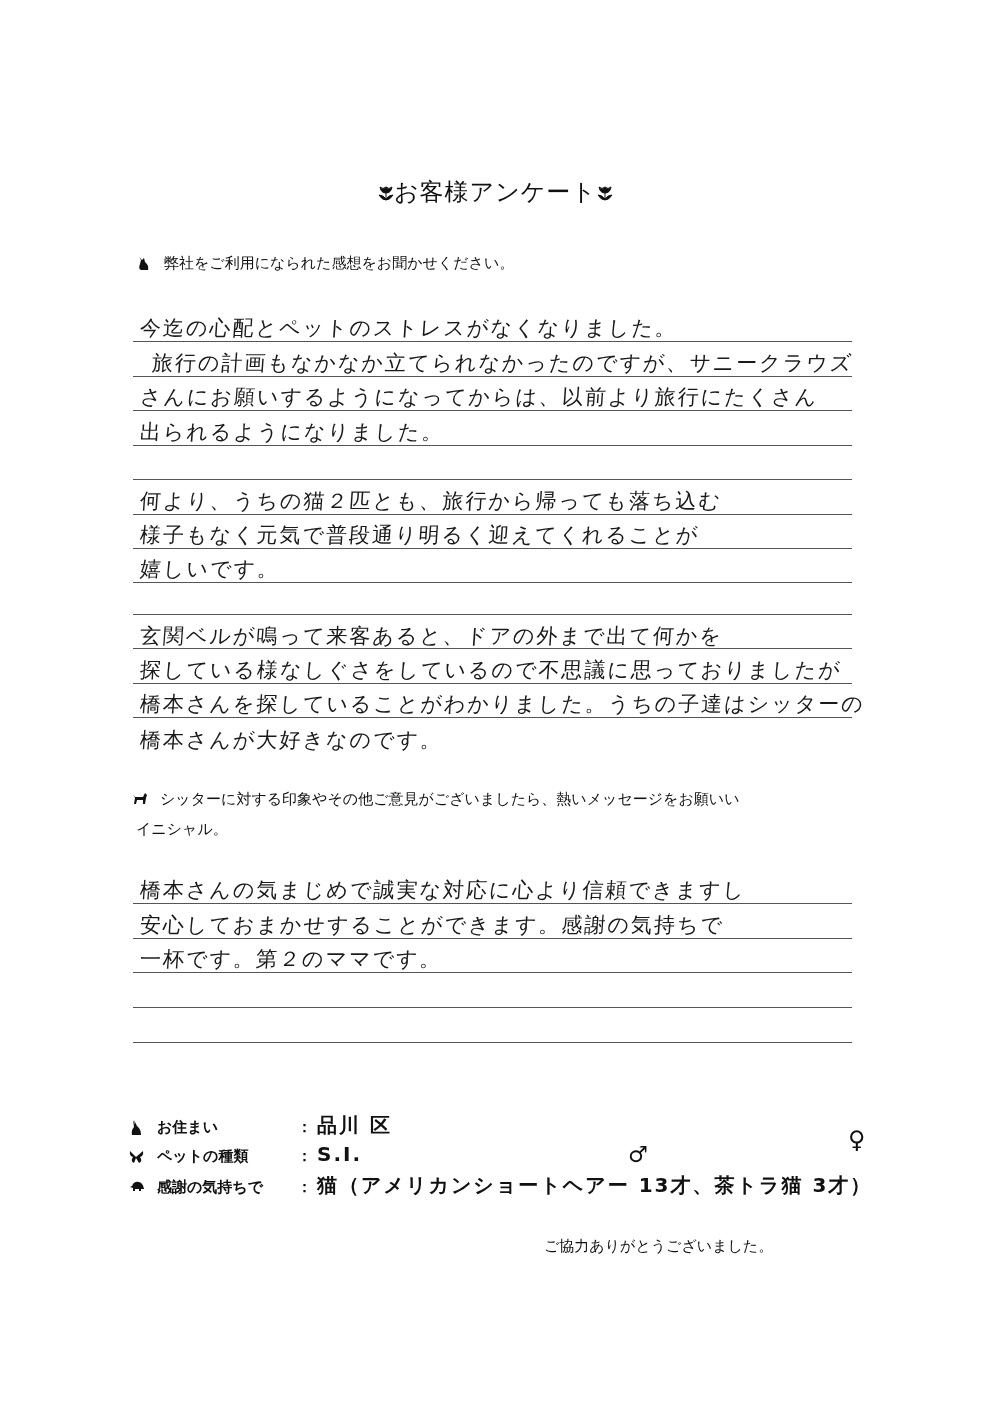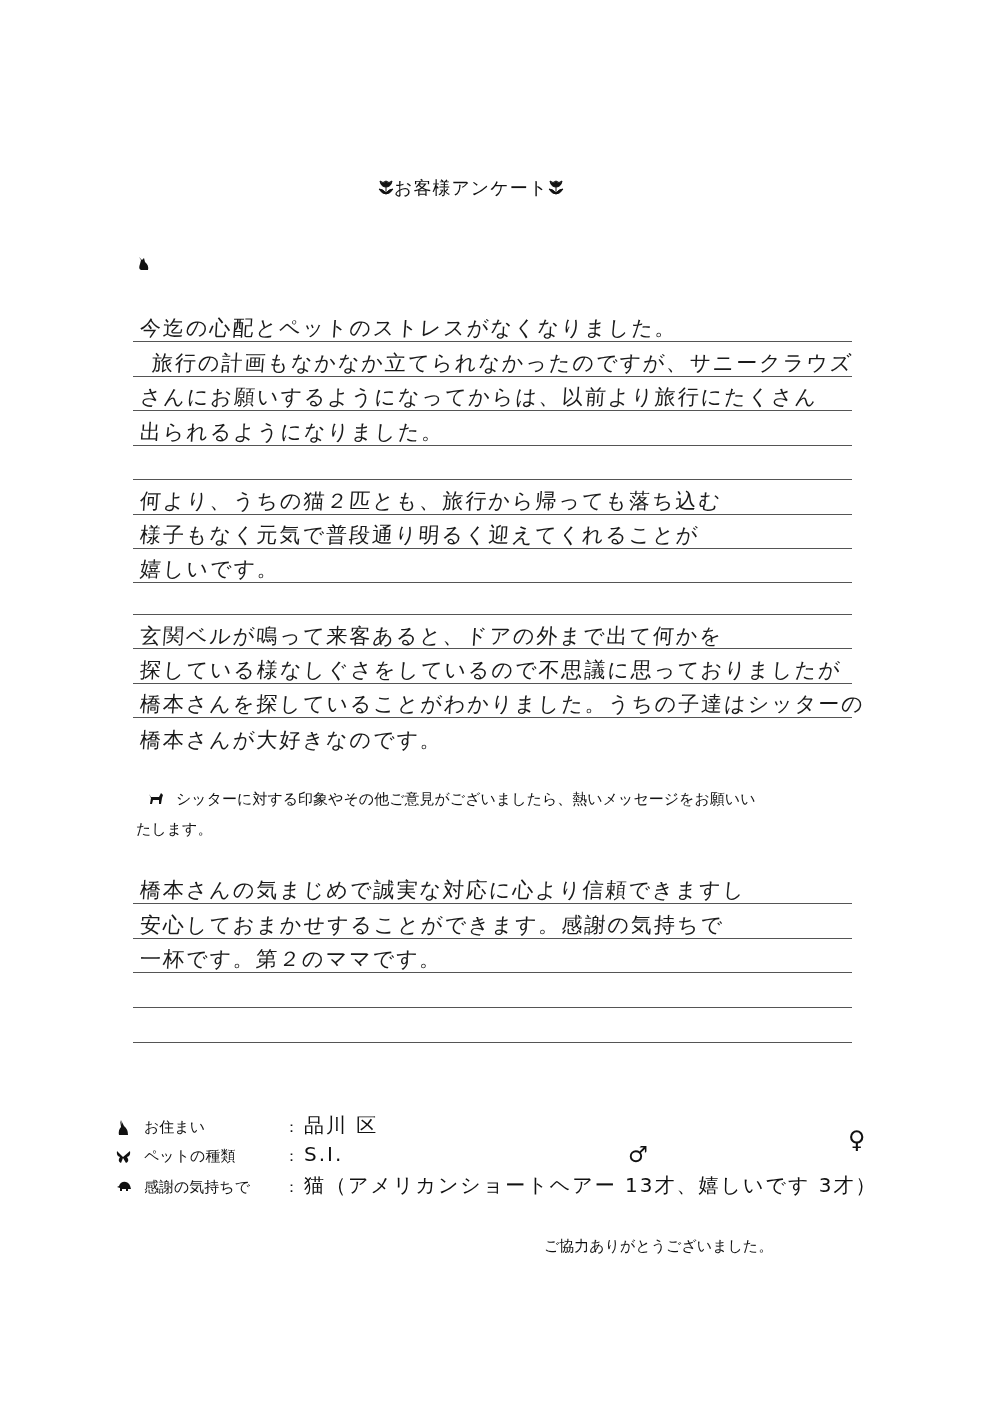--- a/index.html
+++ b/index.html
@@ -1,26 +1,26 @@
 <!DOCTYPE html>
 <html><head>
 <meta charset="utf-8">
 <style>
   html, body { margin:0; padding:0; background:#ffffff; }
   body { width:1000px; height:1412px; position:relative; overflow:hidden;
          font-family:"DejaVu Serif","Liberation Serif",serif; color:#111; }
   .abs { position:absolute; }
-  .title { left:378px; top:176px; font-size:18px; letter-spacing:1px; white-space:nowrap; }
+  .title { left:378px; top:176px; font-size:24px; letter-spacing:1px; white-space:nowrap; }
   .title .orn { font-size:17px; display:inline-block; }
   .q { font-size:15px; white-space:nowrap; }
   .q .ico { display:inline-block; width:14px; height:14px; margin-right:14px; vertical-align:-2px; }
   .rule { position:absolute; left:133px; width:719px; height:0; border-top:1.5px solid #555; }
   .hand { position:absolute; font-family:"DejaVu Sans","Liberation Sans",sans-serif;
           font-size:21px; white-space:nowrap; color:#1a1a1a; letter-spacing:2px; transform:skewX(-4deg); }
-  .info-row { position:absolute; left:116px; font-size:15px; white-space:nowrap; }
+  .info-row { position:absolute; left:129px; font-size:15px; white-space:nowrap;font-weight:bold; }
   .info-row .ico { display:inline-block; width:14px; height:14px; vertical-align:-2px; margin-right:14px; }
   .info-row .lbl { display:inline-block; width:140px; }
   .info-row .colon { display:inline-block; width:20px; }
   .info-row .val { font-family:"DejaVu Sans","Liberation Sans",sans-serif; font-size:20px; letter-spacing:2px; }
   .thanks { left:544px; top:1237px; font-size:15px; white-space:nowrap; }
   svg { display:block; }
 </style>
 </head>
 <body>
 
@@ -34,21 +34,21 @@
         <path d="M8 16 L8 9 M2 3 Q3 9 8 9 Q13 9 14 3 Q11 6 8 3 Q5 6 2 3Z M1 11 Q5 11 8 15 Q11 11 15 11 Q12 16 8 16 Q4 16 1 11Z" fill="#111" stroke="#111" stroke-width="1"></path>
       </svg>
   </span>
 </div>
 
 <div class="abs q" style="left:136px; top:254px;">
   <span class="ico">
     <svg width="14" height="15" viewBox="0 0 14 15">
         <path d="M3 1 L5 4 L4 8 Q2 13 5 14 L12 14 Q13 9 9 6 L8 2 L6 4 Z" fill="#111"></path>
       </svg>
-  </span>
+  </span><span>弊社をご利用になられた感想をお聞かせください。</span>
 </div>
 
 <div class="rule" style="top:341px"></div>
 <div class="rule" style="top:376px"></div>
 <div class="rule" style="top:410px"></div>
 <div class="rule" style="top:445px"></div>
 <div class="rule" style="top:479px"></div>
 <div class="rule" style="top:514px"></div>
 <div class="rule" style="top:548px"></div>
 <div class="rule" style="top:582px"></div>
@@ -62,28 +62,28 @@
 <div class="hand" style="left:140px; top:383px;">さんにお願いするようになってからは、以前より旅行にたくさん</div>
 <div class="hand" style="left:140px; top:418px;">出られるようになりました。</div>
 <div class="hand" style="left:140px; top:487px;">何より、うちの猫２匹とも、旅行から帰っても落ち込む</div>
 <div class="hand" style="left:140px; top:521px;">様子もなく元気で普段通り明るく迎えてくれることが</div>
 <div class="hand" style="left:140px; top:555px;">嬉しいです。</div>
 <div class="hand" style="left:140px; top:622px;">玄関ベルが鳴って来客あると、ドアの外まで出て何かを</div>
 <div class="hand" style="left:140px; top:656px;">探している様なしぐさをしているので不思議に思っておりましたが</div>
 <div class="hand" style="left:140px; top:690px;">橋本さんを探していることがわかりました。うちの子達はシッターの</div>
 <div class="hand" style="left:140px; top:726px;">橋本さんが大好きなのです。</div>
 
-<div class="abs q" style="left:148px; top:790px;">
+<div class="abs q" style="left:132px; top:790px;">
   <span class="ico">
     <svg width="16" height="13" viewBox="0 0 16 13">
         <path d="M1 2 L3 5 L11 5 L13 1 L15 3 L14 6 L13 12 L11 12 L11 8 L5 8 L4 12 L2 12 L3 6 Z" fill="#111"></path>
       </svg>
   </span><span>シッターに対する印象やその他ご意見がございましたら、熱いメッセージをお願いい</span>
 </div>
-<div class="abs q" style="left:136px; top:820px;">たします。</div>
+<div class="abs q" style="left:136px; top:820px;">イニシャル。</div>
 
 <div class="rule" style="top:903px"></div>
 <div class="rule" style="top:938px"></div>
 <div class="rule" style="top:972px"></div>
 <div class="rule" style="top:1007px"></div>
 <div class="rule" style="top:1042px"></div>
 
 <div class="hand" style="left:140px; top:876px;">橋本さんの気まじめで誠実な対応に心より信頼できますし</div>
 <div class="hand" style="left:140px; top:911px;">安心しておまかせすることができます。感謝の気持ちで</div>
 <div class="hand" style="left:140px; top:945px;">一杯です。第２のママです。</div>
@@ -100,18 +100,18 @@
     <svg width="15" height="15" viewBox="0 0 15 15">
         <path d="M7 8 L1 2 Q0 7 4 8 Q1 12 5 14 L7 9 L10 14 Q14 12 11 8 Q15 7 14 2 Z" fill="#111"></path>
       </svg>
   </span><span class="lbl">ペットの種類</span><span class="colon">：</span><span class="val">S.I.</span>
 </div>
 <div class="info-row" style="top:1172px;">
   <span class="ico">
     <svg width="16" height="12" viewBox="0 0 16 12">
         <path d="M1 7 L3 6 Q5 1 10 2 Q14 3 15 9 L12 9 L12 11 L10 11 L10 9 L6 9 L6 11 L4 11 L4 8 Z" fill="#111"></path>
       </svg>
-  </span><span class="lbl">感謝の気持ちで</span><span class="colon">：</span><span class="val">猫（アメリカンショートヘアー 13才、嬉しいです 3才）</span>
+  </span><span class="lbl">感謝の気持ちで</span><span class="colon">：</span><span class="val">猫（アメリカンショートヘアー 13才、茶トラ猫 3才）</span>
 </div>
 <div class="abs" style="left:628px; top:1142px; font-size:22px; font-family:'DejaVu Sans',sans-serif;">♂</div>
 <div class="abs" style="left:848px; top:1126px; font-size:24px; font-family:'DejaVu Sans',sans-serif;">♀</div>
 
 <div class="abs thanks">ご協力ありがとうございました。</div>
 
 </body></html>

